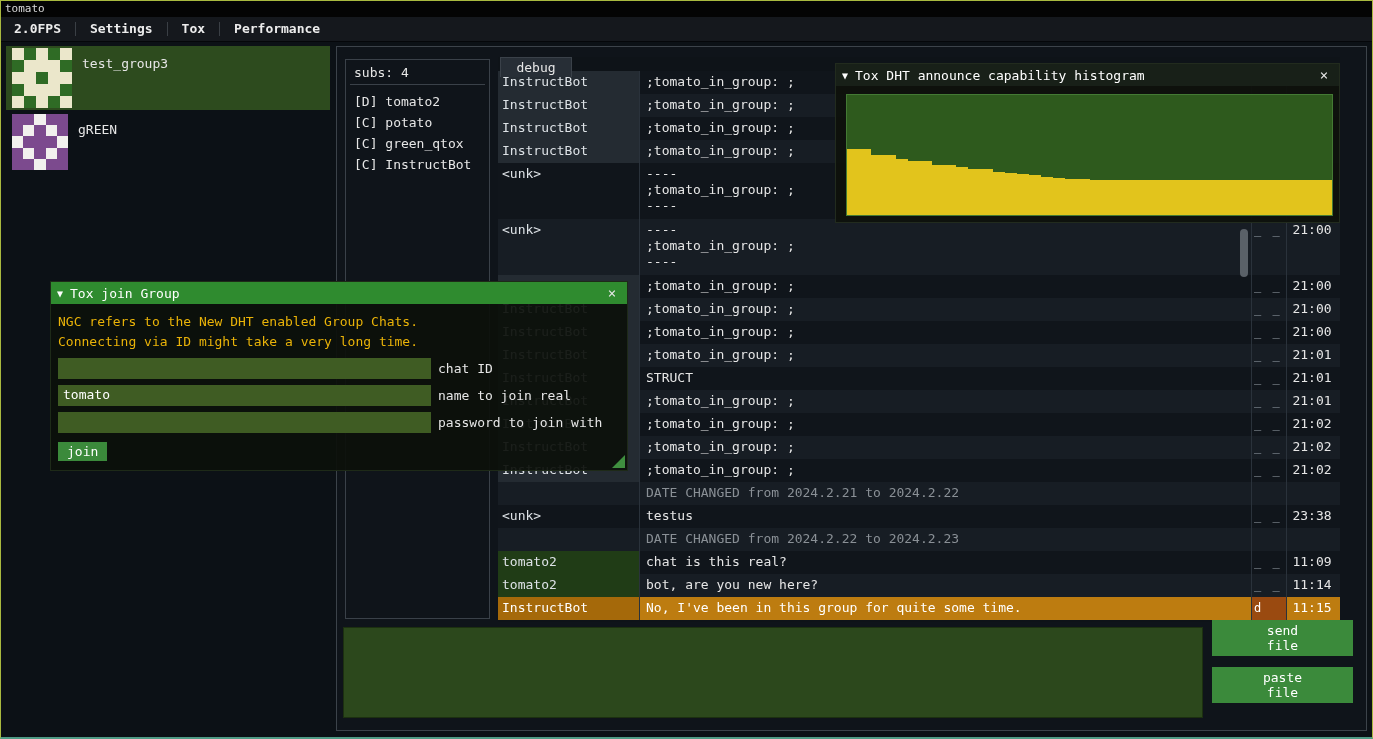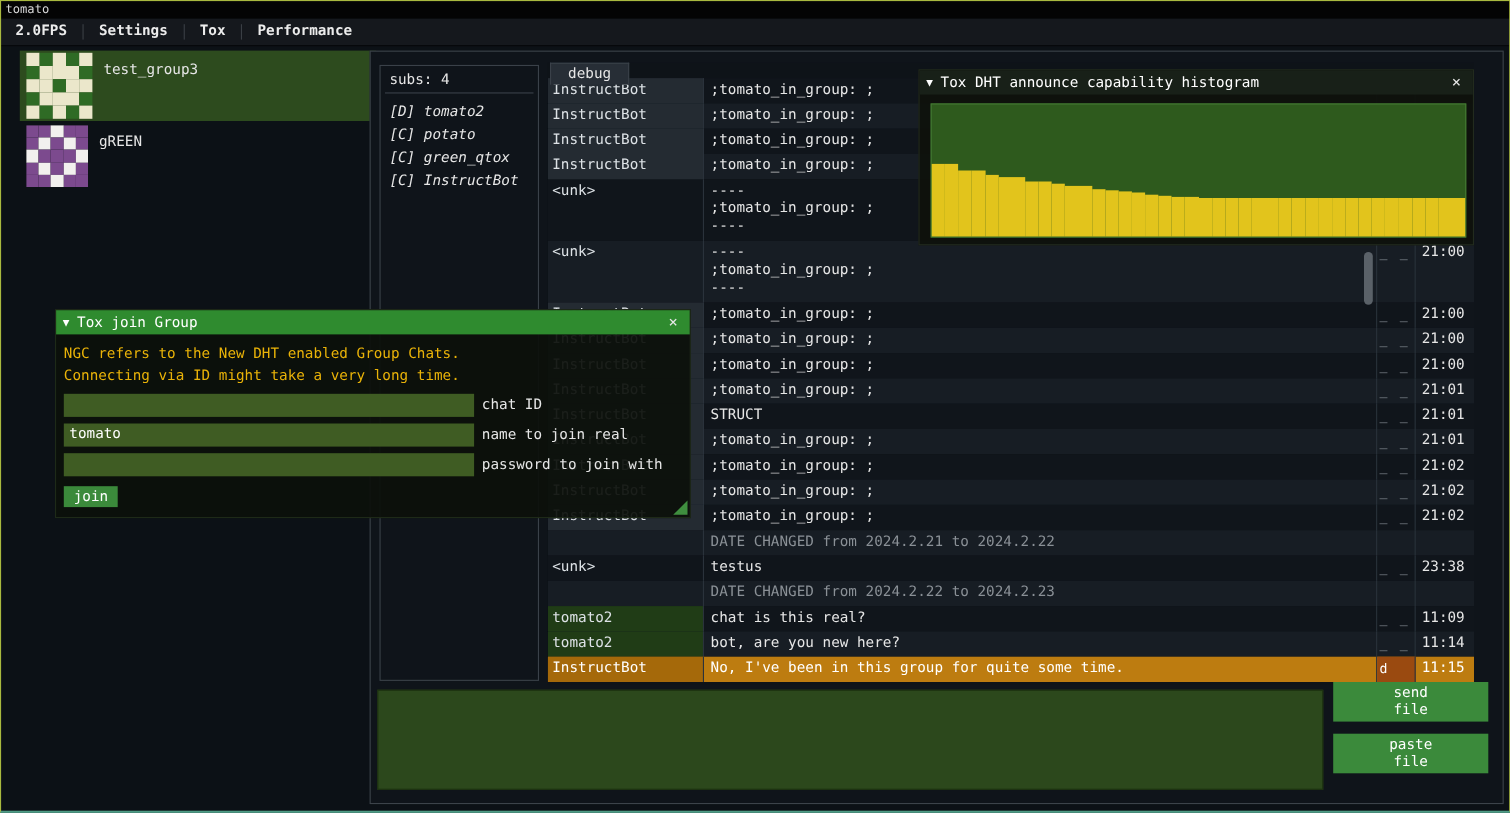--- a/index.html
+++ b/index.html
@@ -10,32 +10,32 @@
     font-size:13px;
   }
   .frame{position:absolute;inset:0;border:1px solid #a9b93f;border-bottom:2px solid #4f9b85;pointer-events:none;z-index:90;}
   
   .titlebar{position:absolute;left:0;top:0;width:1373px;height:17px;background:#040404;color:#d9d9d9;font-size:11px;line-height:17px;padding-left:5px;box-sizing:border-box;}
   
   .menubar{position:absolute;left:0;top:17px;width:1373px;height:24px;background:#15181d;display:flex;align-items:center;border-bottom:1px solid #05070a;}
   .menu-item{padding:0 14px;height:24px;line-height:24px;color:#ececec;font-weight:bold;}
   .menu-sep{width:1px;height:14px;background:#3a3f45;}
   
-  .contact{position:absolute;left:18px;width:324px;display:flex;align-items:flex-start;}
+  .contact{position:absolute;left:6px;width:324px;display:flex;align-items:flex-start;}
   .contact.sel{background:#2d4b1e;}
   .avatar{display:grid;grid-template-columns:repeat(5,1fr);grid-template-rows:repeat(5,1fr);margin:2px 0 2px 6px;flex:none;}
   .avatar div{width:100%;height:100%;}
   .contact-label{margin:10px 0 0 10px;}
   
   .mainwin{position:absolute;left:336px;top:46px;width:1031px;height:685px;background:#0f141a;border:1px solid #3c434a;box-sizing:border-box;}
   
   .subs{position:absolute;left:345px;top:59px;width:145px;height:560px;border:1px solid #3a4149;box-sizing:border-box;background:#0f141a;padding:5px 8px;}
   .subs-header{margin-bottom:4px;}
   .subs-sep{height:1px;background:#3a4149;margin:4px -4px 6px -4px;}
-  .member{line-height:21px;white-space:pre;font-style:italic;}
+  .member{line-height:21px;white-space:pre;}
   
   .chat{position:absolute;left:498px;top:57px;width:842px;height:565px;overflow:hidden;background:#0e1318;}
   .rows-inner{position:absolute;left:0;top:14px;width:842px;}
   .crow{display:flex;min-height:23px;background:#10151b;box-sizing:border-box;}
   .crow.alt{background:#171d24;}
   .crow.multi{min-height:56px;}
   .ncell{width:142px;flex:none;padding:3px 4px;border-right:1px solid #2a323b;box-sizing:border-box;color:#dde2e6;overflow:hidden;white-space:pre;}
   .nm-gray{background:#242b32;}
   .nm-green{background:#203c16;}
   .mcell{width:612px;flex:none;padding:3px 6px;border-right:1px solid #2a323b;box-sizing:border-box;white-space:pre-line;line-height:16px;}

